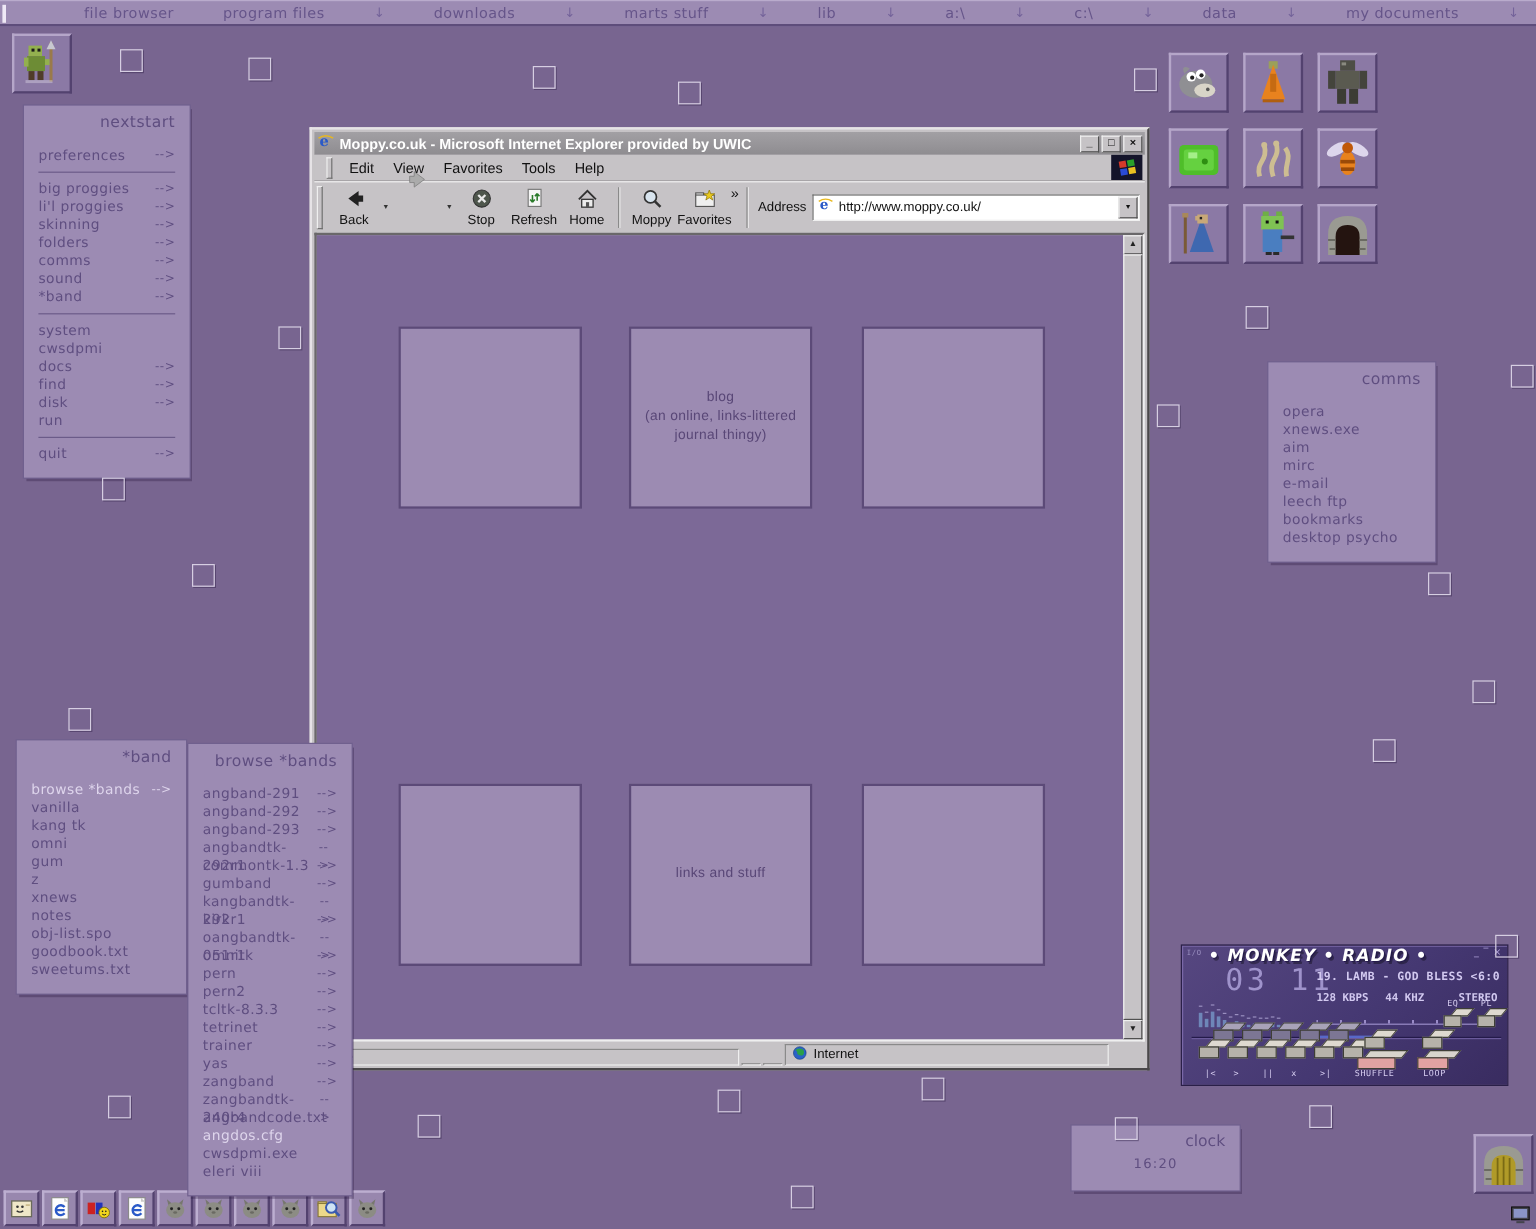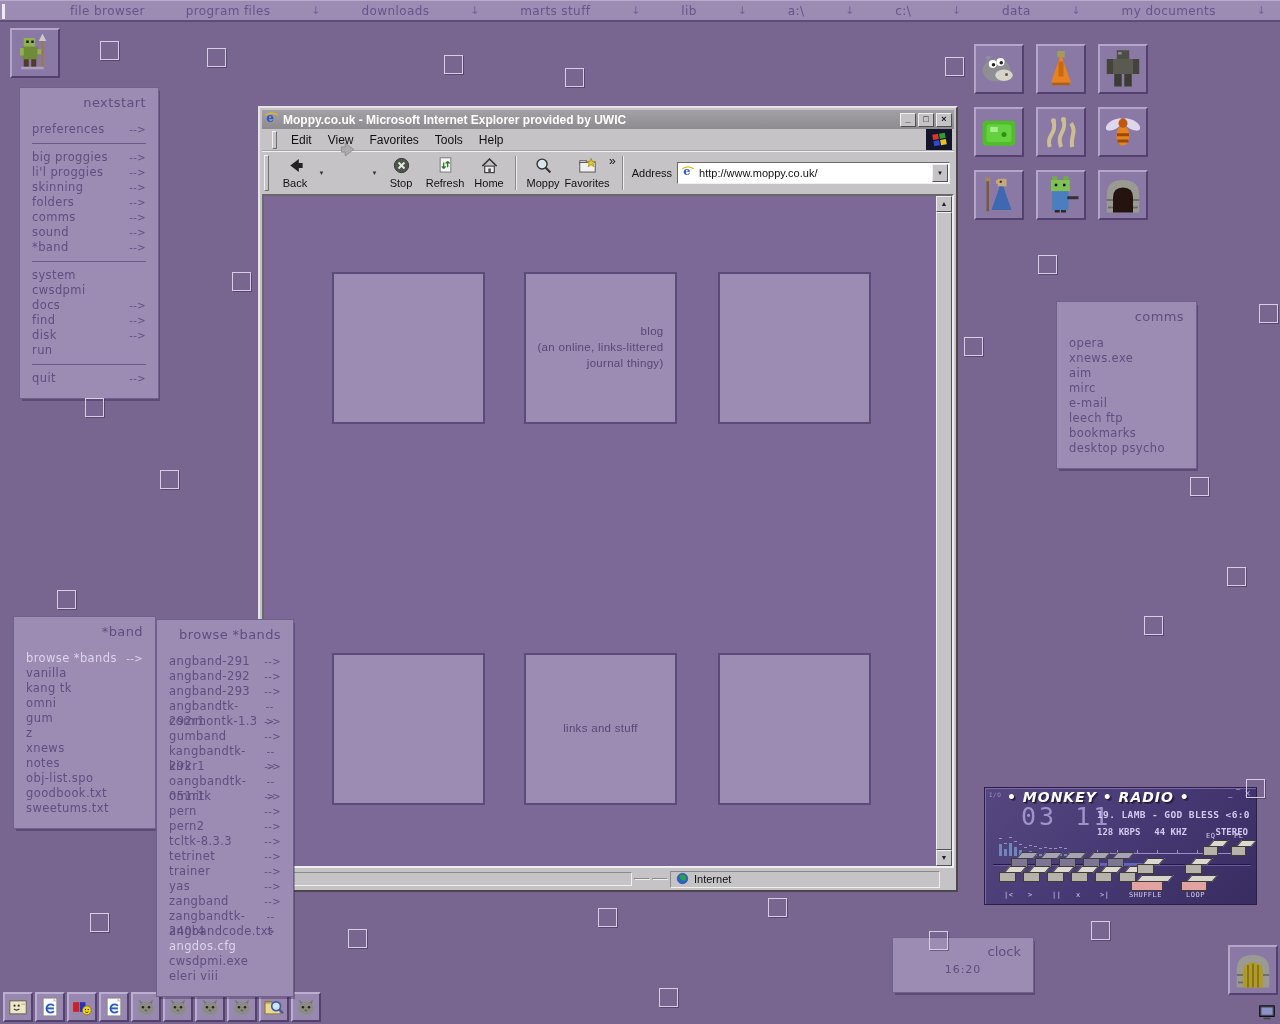--- a/index.html
+++ b/index.html
@@ -48,25 +48,25 @@
   .tbtn-drop{width:9px;height:38px;display:flex;align-items:center;justify-content:center;font-size:6px;color:#333;}
   .tsep{width:2px;height:34px;border-left:1px solid #8a8a8a;border-right:1px solid #efefef;margin:0 4px;}
   #chevron{font-size:12px;color:#111;align-self:flex-start;margin:2px 2px 0 0;}
   #addr{flex:1;display:flex;align-items:center;height:42px;padding-right:4px;}
   #addr-label{font-size:11px;color:#111;margin:0 5px 0 4px;}
   #addr-box{flex:1;height:22px;background:#fff;border:1px solid;border-color:#6a6a6a #efefef #efefef #6a6a6a;display:flex;align-items:center;padding:0 1px 0 3px;}
   #addr-text{font-size:11px;color:#111;margin-left:4px;flex:1;white-space:nowrap;overflow:hidden;}
   #addr-dd{width:16px;height:18px;background:#c6c3c6;border:1px solid;border-color:#efefef #505050 #505050 #efefef;font-size:6px;text-align:center;line-height:17px;color:#111;}
   #ie-content{position:absolute;left:2px;right:2px;top:86px;bottom:22px;border:2px solid;border-color:#6a686a #efefef #efefef #6a686a;background:#bdb9c1;}
   #ie-page{position:absolute;left:0;top:0;right:16px;bottom:0;background:#7c6997;overflow:hidden;}
-  .cell{position:absolute;width:153px;height:152px;background:#9c8bb2;border:2px solid #5c4a78;display:flex;align-items:center;justify-content:center;text-align:right;color:#594777;font-size:11.5px;line-height:1.38;letter-spacing:.3px;padding:6px;white-space:pre-line;}
+  .cell{position:absolute;width:153px;height:152px;background:#9c8bb2;border:2px solid #5c4a78;display:flex;align-items:center;justify-content:center;text-align:center;color:#594777;font-size:11.5px;line-height:1.38;letter-spacing:.3px;padding:6px;white-space:pre-line;}
   #vscroll{position:absolute;right:0;top:0;bottom:0;width:16px;background:#bdb9c1;}
   .sc-arrow{position:absolute;left:0;width:16px;height:16px;background:#c6c3c6;border:1px solid;border-color:#efefef #505050 #505050 #efefef;font-size:7px;text-align:center;line-height:14px;color:#222;}
   #sc-thumb{position:absolute;left:0;top:16px;bottom:16px;width:16px;background:#c6c3c6;border:1px solid;border-color:#efefef #505050 #505050 #efefef;}
-  #ie-status{position:absolute;left:2px;right:0;bottom:2px;height:18px;background:#c6c3c6;display:flex;gap:2px;align-items:center;}
+  #ie-status{position:absolute;left:2px;right:16px;bottom:2px;height:18px;background:#c6c3c6;display:flex;gap:2px;align-items:flex-end;}
   .pane{border:1px solid;border-color:#8a8a8a #efefef #efefef #8a8a8a;font-size:11px;color:#111;display:flex;align-items:center;}
   #pane-msg{flex:1;padding-left:5px;}
   .pane-sm{width:16px;}
   #pane-zone{width:270px;gap:5px;padding-left:5px;}
   #grip{width:14px;background:repeating-linear-gradient(135deg,#8a8a8a 0 1px,transparent 1px 4px);}
 
   
   #radio{position:absolute;left:984px;top:787px;width:273px;height:118px;background:linear-gradient(135deg,#564780 0%,#453872 55%,#392c60 100%);border:1px solid #2a1f48;box-shadow:inset 1px 1px 0 #7a68a8;z-index:18;overflow:hidden;}
   #radio-io{position:absolute;left:4px;top:3px;font-size:6px;color:#9a8fc0;}
   #radio-title{position:absolute;left:22px;top:1px;font-size:14px;font-weight:bold;font-style:italic;color:#fff;letter-spacing:1px;text-shadow:1px 1px 0 #241a4a,2px 2px 0 rgba(0,0,0,.35);white-space:nowrap;}

